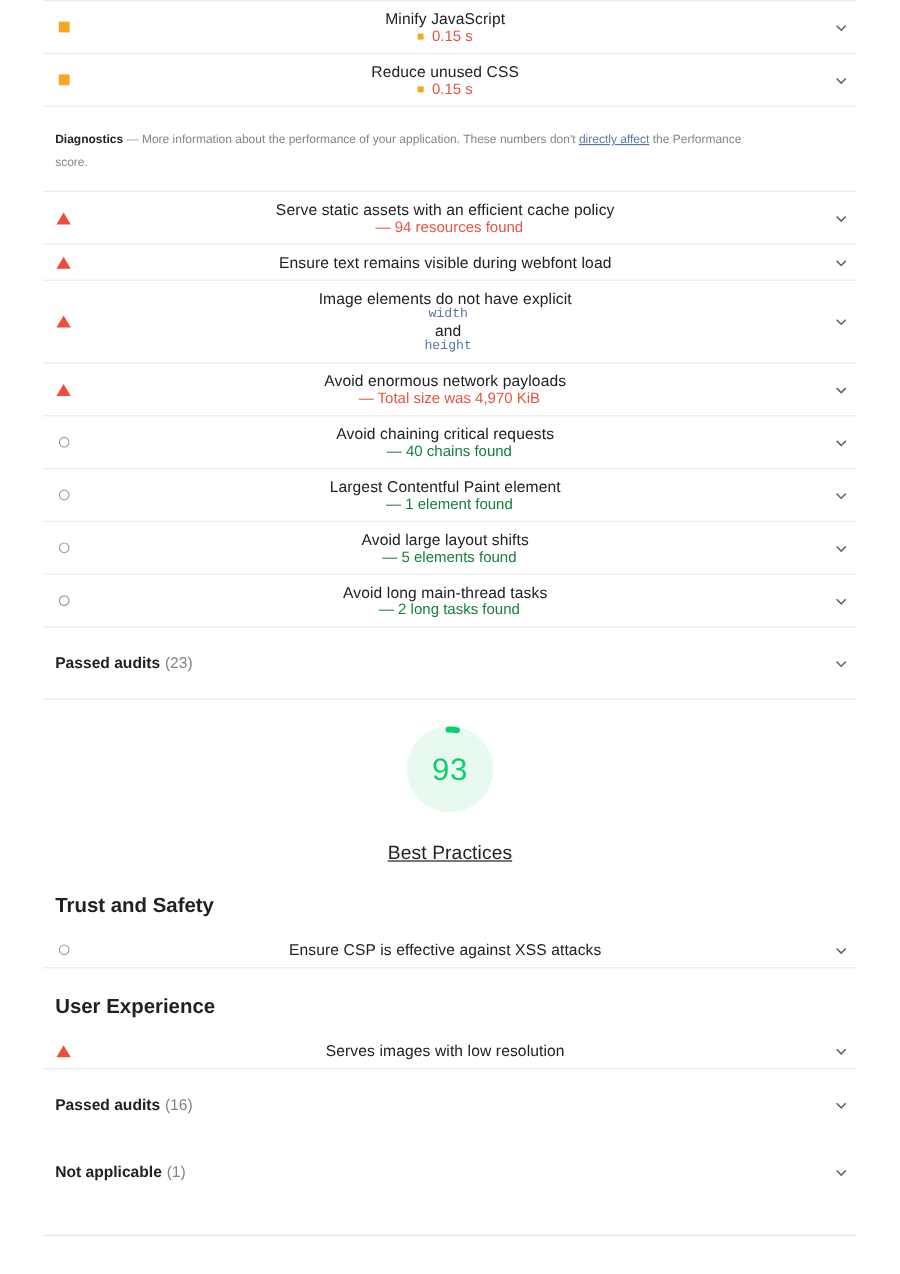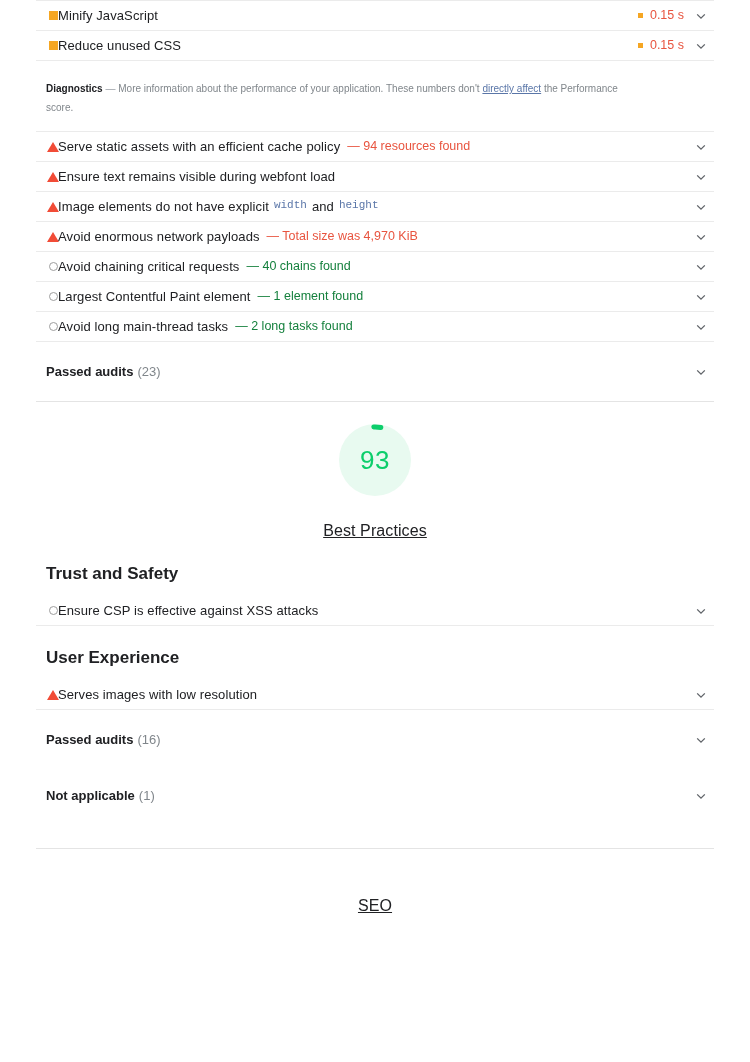--- a/index.html
+++ b/index.html
@@ -15,24 +15,25 @@
     overflow: hidden;
   }
   .page { width: 750px; position: relative; }
 
   .content { width: 678px; margin: 0 auto; }
 
   
   .audit-row {
     position: relative;
     display: flex;
-    align-items: flex-start;
+    align-items: center;
     min-height: 28px;
     padding: 7px 30px 7px 22px;
     border-bottom: 1px solid #ebebeb;
+    flex-direction: column;
   }
   .audit-row:first-child { border-top: 1px solid #ebebeb; }
 
   .icon-slot {
     position: absolute;
     left: 10px;
     top: 50%;
     transform: translateY(-50%);
     width: 14px; height: 14px;
     display: flex; align-items: center; justify-content: center;
@@ -300,20 +301,32 @@
           </span>
         <span class="audit-title">Largest Contentful Paint element</span>
         <span class="audit-sub">— 1 element found</span>
         <span class="chev">
           <svg width="14" height="14" viewBox="0 0 14 14">
               <path d="M3.2 5.4 L7 9.2 L10.8 5.4" fill="none" stroke="#5f6368" stroke-width="1.3"></path>
             </svg>
         </span>
       </div>
 
+      <div class="audit-row">
+        <span class="icon-slot">
+            <span class="ring"></span>
+          </span>
+        <span class="audit-title">Avoid large layout shifts</span>
+        <span class="audit-sub">— 5 elements found</span>
+        <span class="chev">
+          <svg width="14" height="14" viewBox="0 0 14 14">
+              <path d="M3.2 5.4 L7 9.2 L10.8 5.4" fill="none" stroke="#5f6368" stroke-width="1.3"></path>
+            </svg>
+        </span>
+      </div>
 
       <div class="audit-row">
         <span class="icon-slot">
             <span class="ring"></span>
           </span>
         <span class="audit-title">Avoid long main-thread tasks</span>
         <span class="audit-sub">— 2 long tasks found</span>
         <span class="chev">
           <svg width="14" height="14" viewBox="0 0 14 14">
               <path d="M3.2 5.4 L7 9.2 L10.8 5.4" fill="none" stroke="#5f6368" stroke-width="1.3"></path>

